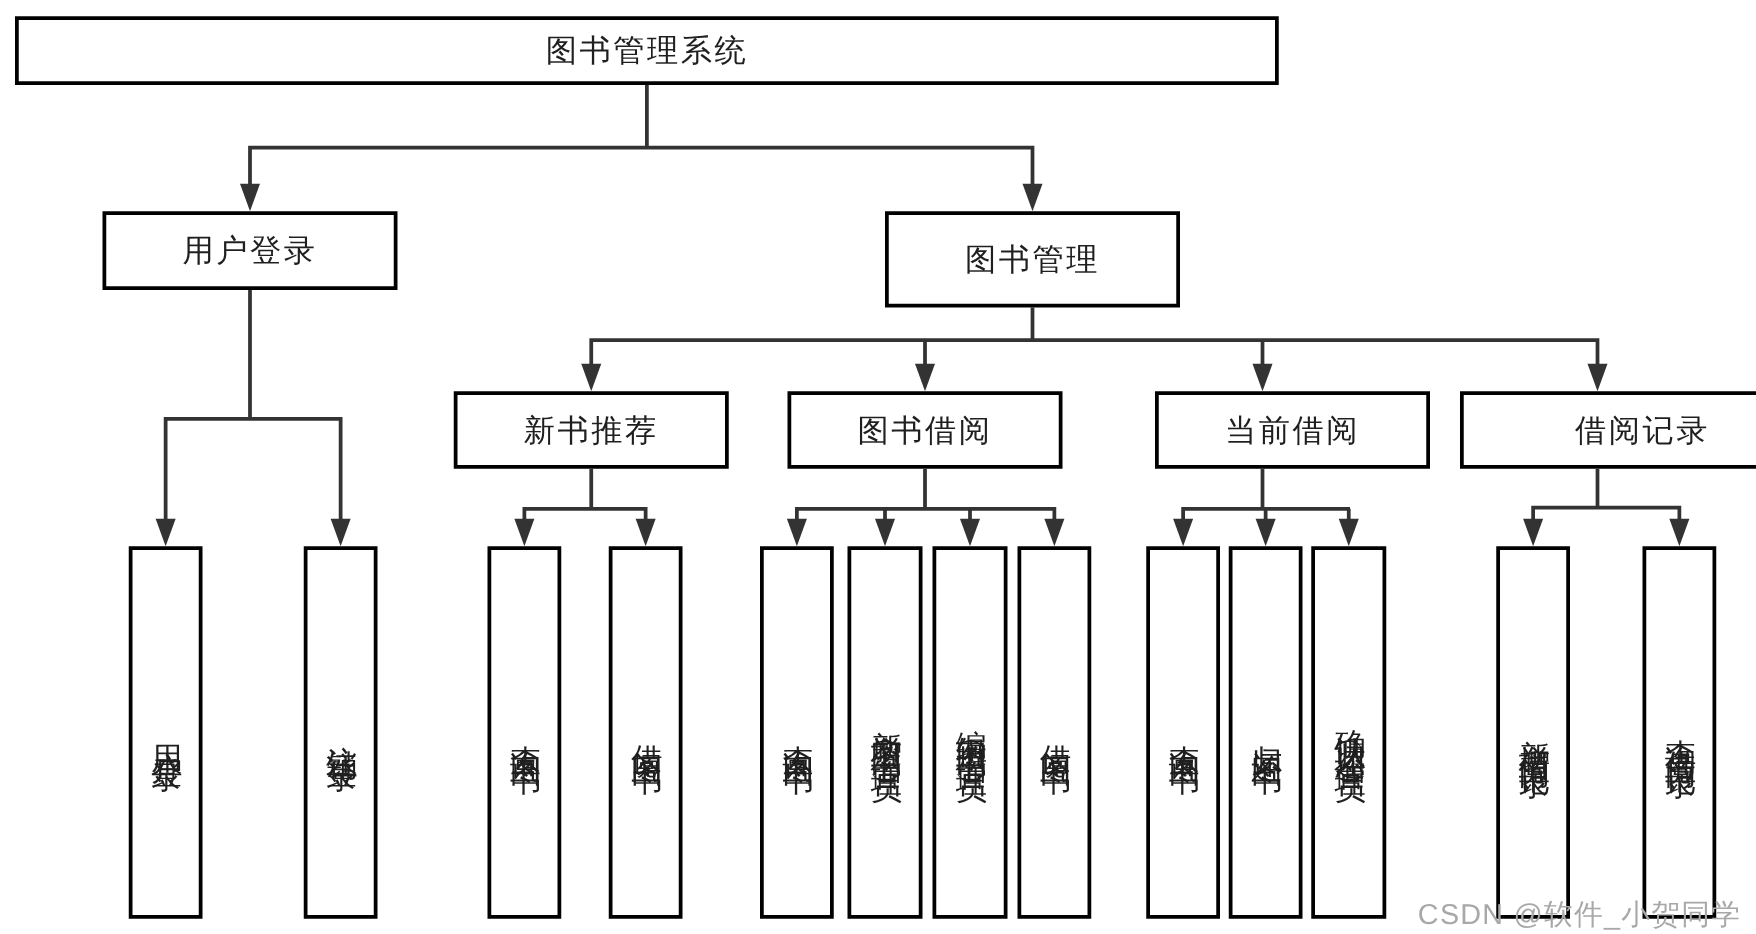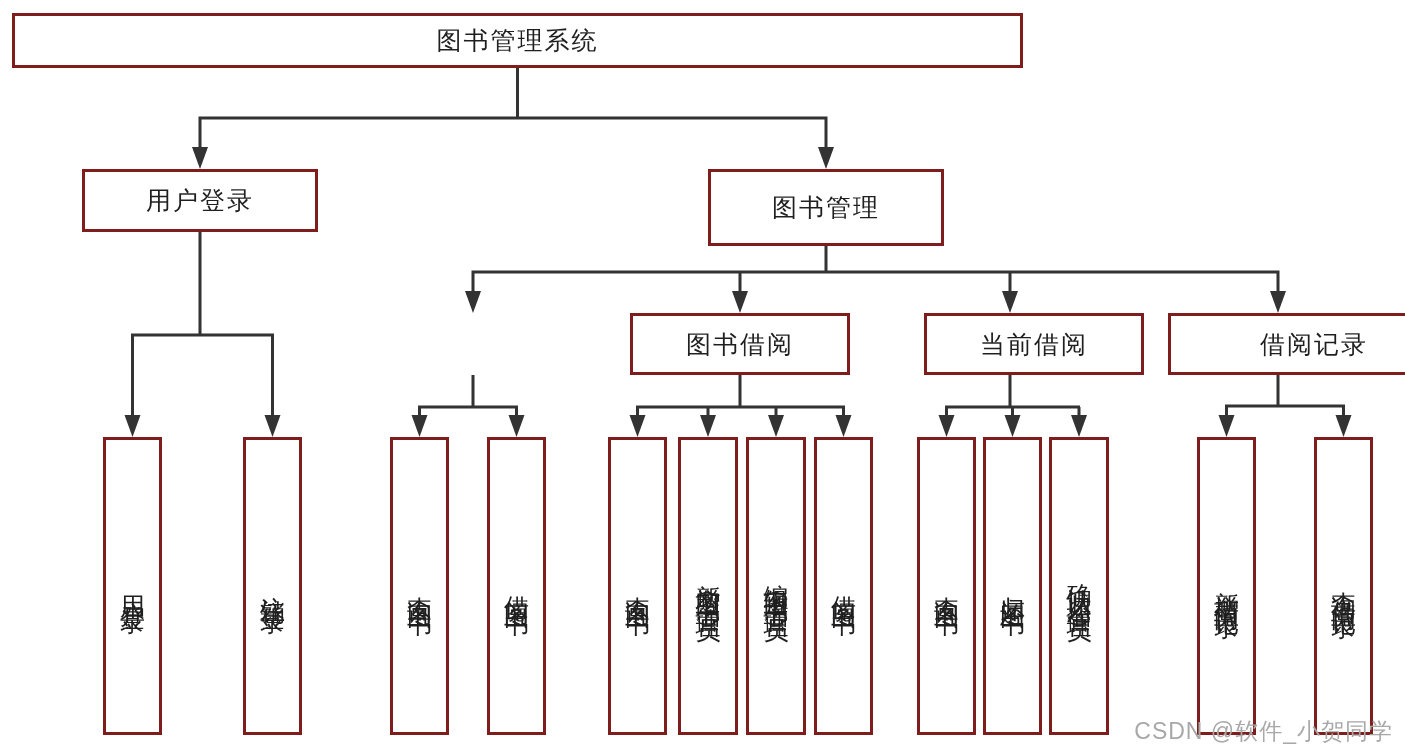--- a/index.html
+++ b/index.html
@@ -12,21 +12,21 @@
     overflow: hidden;
   }
   svg.connectors {
     position: absolute;
     left: 0; top: 0;
     width: 1405px; height: 747px;
   }
   .node {
     position: absolute;
     box-sizing: border-box;
-    border: 3px solid #7f1d1d;
+    border: 3px solid #000000;
     background: #ffffff;
     display: flex;
     align-items: center;
     justify-content: center;
   }
   .hlabel {
     font-size: 25px;
     color: #1f1f1f;
     letter-spacing: 2px;
     white-space: nowrap;
@@ -93,20 +93,23 @@
     <span class="hlabel">图书管理系统</span>
   </div>
 
   <div class="node" style="left:82px; top:169px; width:236px; height:63px;">
     <span class="hlabel">用户登录</span>
   </div>
   <div class="node" style="left:708px; top:169px; width:236px; height:77px;">
     <span class="hlabel">图书管理</span>
   </div>
 
+  <div class="node" style="left:363px; top:313px; width:220px; height:62px;">
+    <span class="hlabel">新书推荐</span>
+  </div>
   <div class="node" style="left:630px; top:313px; width:220px; height:62px;align-items:center;">
     <span class="hlabel">图书借阅</span>
   </div>
   <div class="node" style="left:900px; top:313px; width:220px; height:62px;margin-left:24px;">
     <span class="hlabel">当前借阅</span>
   </div>
   <div class="node" style="left:1168px; top:313px; width:260px; height:62px;padding-left:32px;">
     <span class="hlabel">借阅记录</span>
   </div>
 

